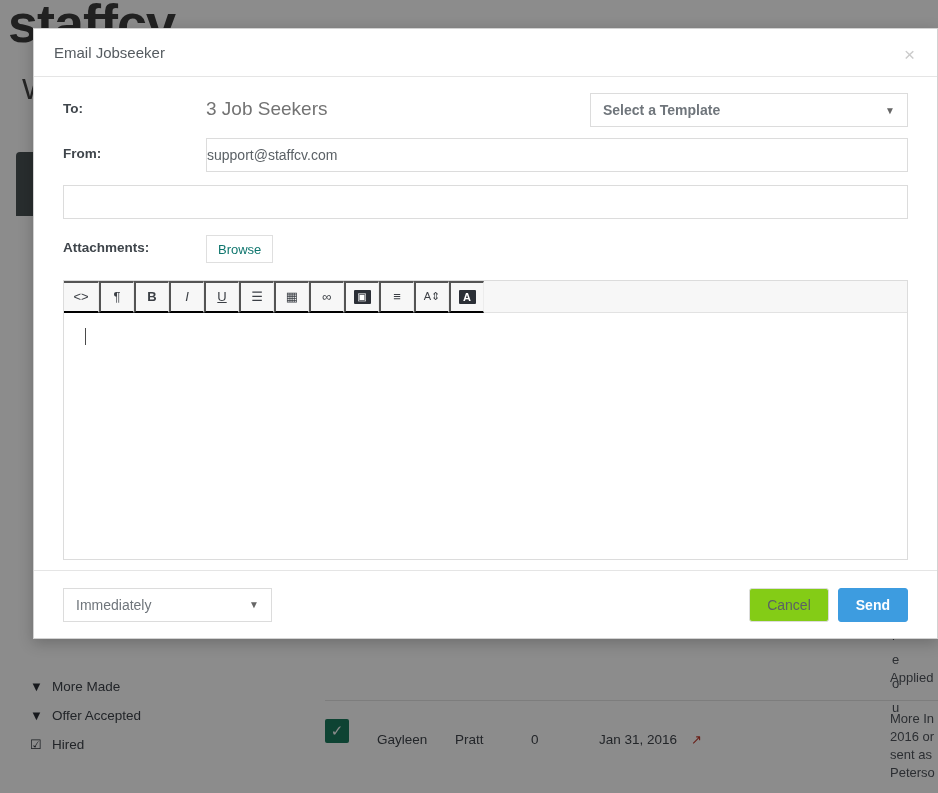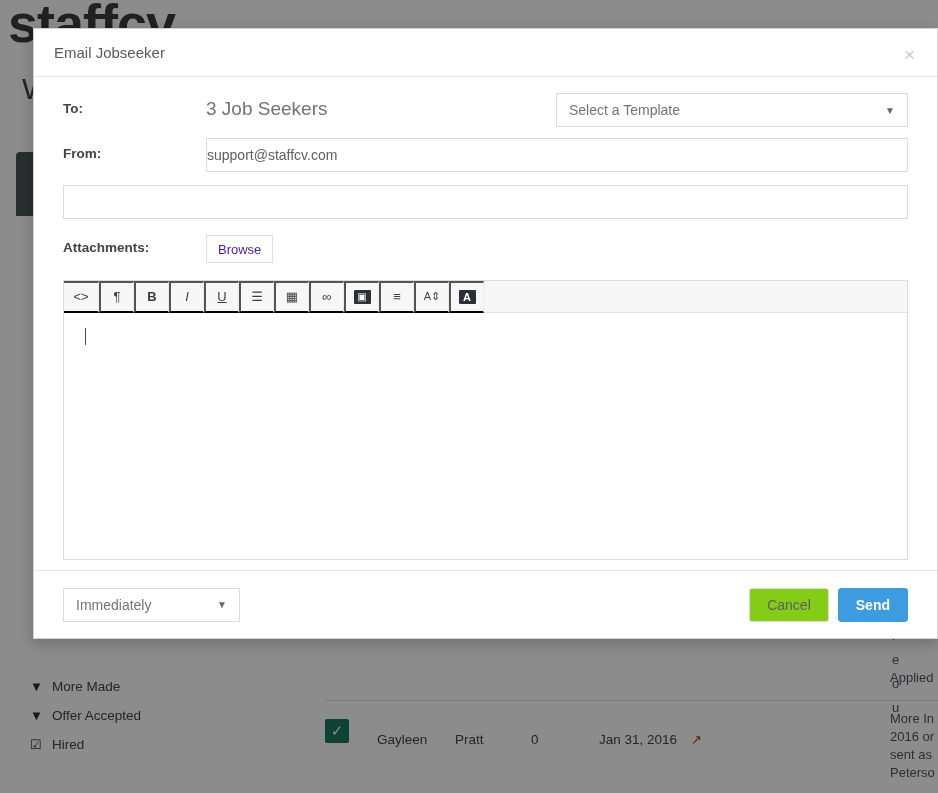--- a/index.html
+++ b/index.html
@@ -198,51 +198,52 @@
 
   .to-value {
     line-height: 32px;
     font-size: 19px;
     color: #737373;
   }
   .row-to { position: relative; }
   .template-select {
     position: absolute;
     right: 0; top: 0;
-    width: 352px; height: 34px;
+    width: 318px; height: 34px;
     border: 1px solid #dcdcdc;
     background: #fff;
     display: flex;
     align-items: center;
     padding: 0 12px;
     font-size: 14px;
     color: #6f757b;
     justify-content: space-between;
     cursor: pointer;
+    font-weight: bold;
   }
   .caret { font-size: 10px; color: #666; }
 
   .text-input {
     width: 100%;
     height: 34px;
     border: 1px solid #dcdcdc;
     padding: 0 0;
     font-size: 14px;
     color: #5b6166;
     font-family: "Liberation Sans", sans-serif;
     background: #fff;
     outline: none;
   }
   .browse-btn {
     height: 28px;
     padding: 0 11px;
     background: #fff;
     border: 1px solid #dfdfdf;
     font-size: 13px;
-    color: #4c1d95;
+    color: #0f766e;
     cursor: pointer;
     font-family: "Liberation Sans", sans-serif;
     margin-top: 3px;
   }
 
   
   .editor-wrap {
     margin: 16px 0 0 0;
     border: 1px solid #dcdcdc;
     background: #fff;
@@ -294,21 +295,21 @@
   
   .modal-footer {
     border-top: 1px solid #e5e5e5;
     height: 68px;
     display: flex;
     align-items: center;
     padding: 0 29px;
     justify-content: space-between;
   }
   .delay-select {
-    width: 177px; height: 34px;
+    width: 209px; height: 34px;
     border: 1px solid #dcdcdc;
     background: #fff;
     display: flex;
     align-items: center;
     justify-content: space-between;
     padding: 0 12px;
     font-size: 14px;
     color: #6f757b;
     cursor: pointer;
   }

